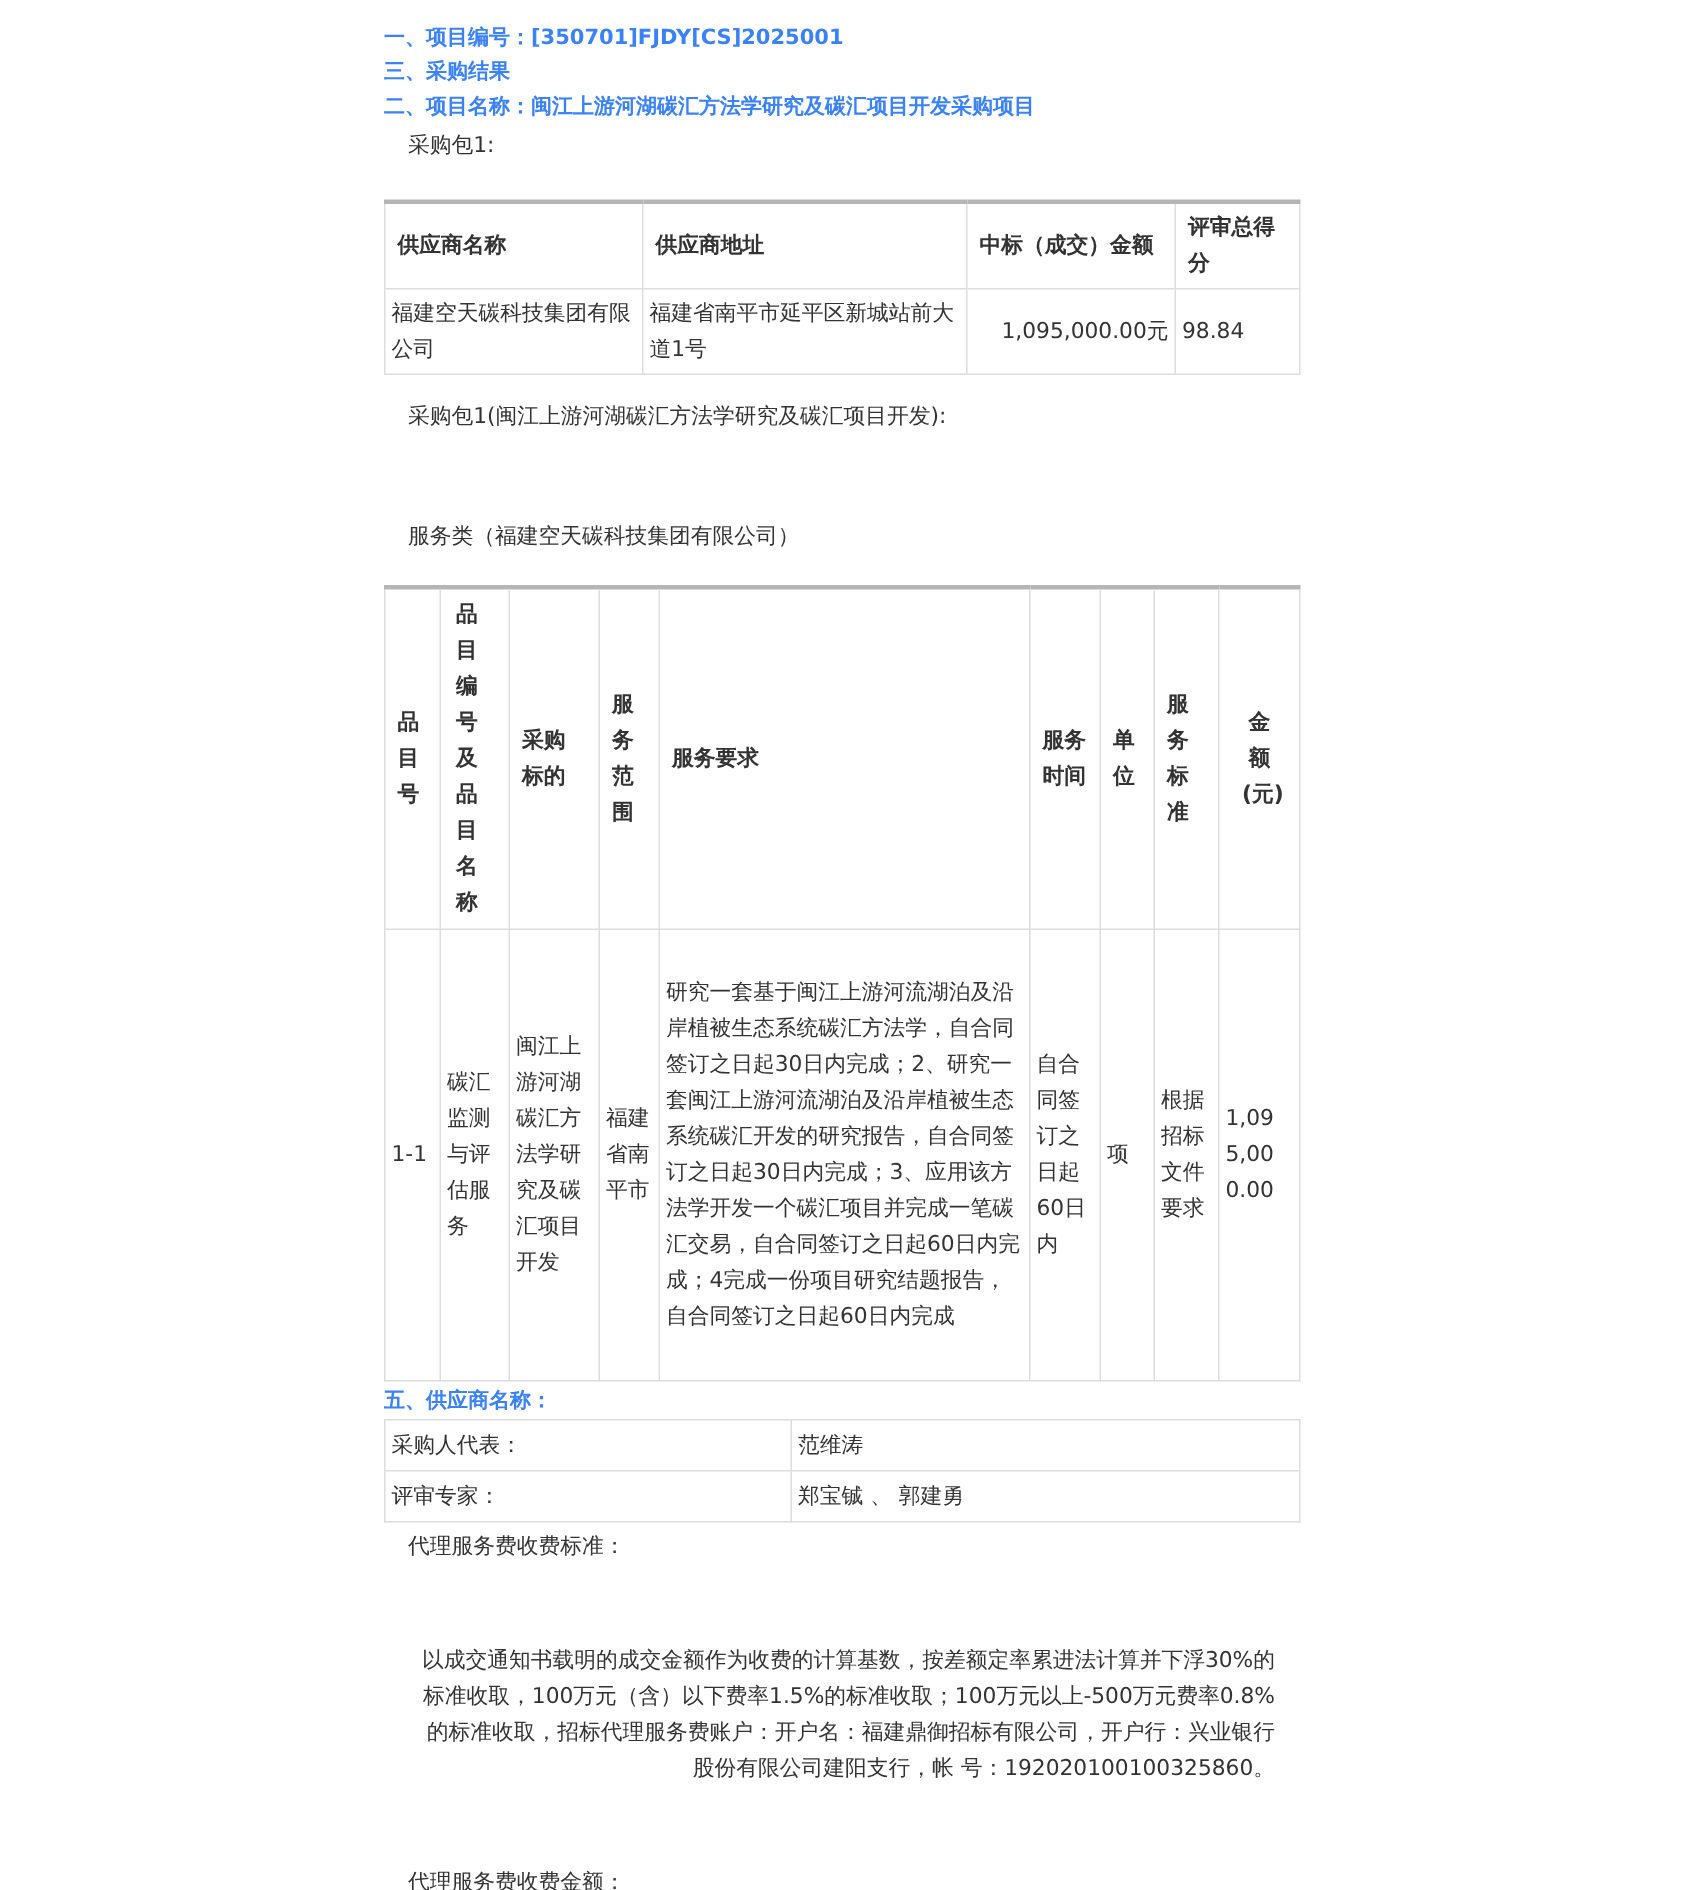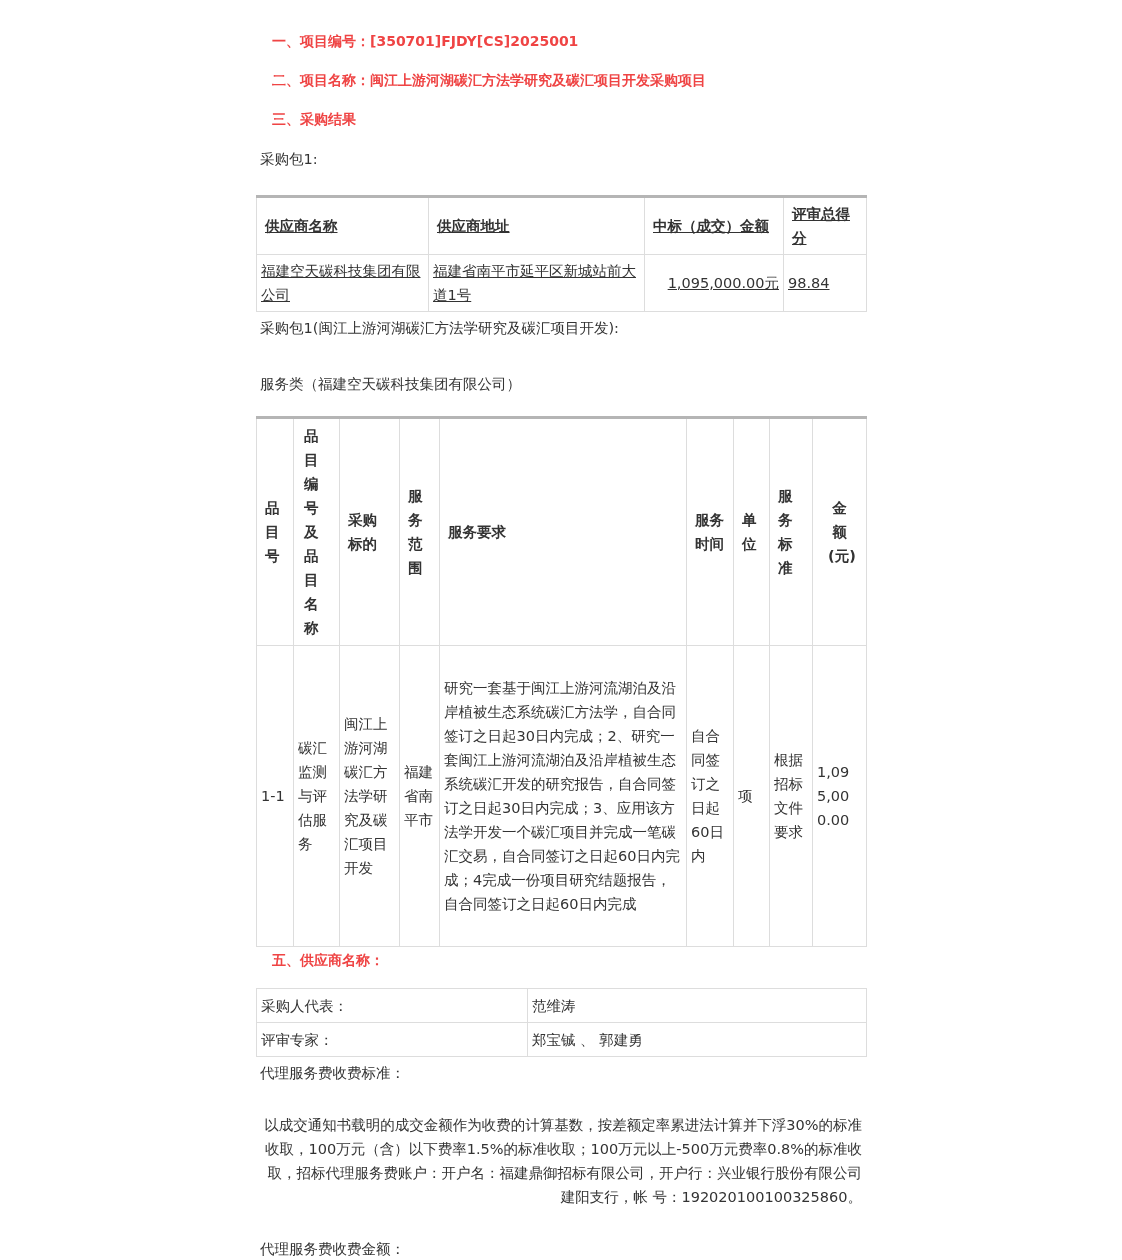--- a/index.html
+++ b/index.html
@@ -2,46 +2,46 @@
 <html><head>
 <meta charset="utf-8">
 <style>
   html, body { margin: 0; padding: 0; background: #ffffff; }
   body {
     width: 1122px; height: 1260px; position: relative; overflow: hidden;
     font-family: "DejaVu Sans", "Liberation Sans", sans-serif;
     color: #333333;
   }
   .page { position: absolute; left: 256px; top: 14px; width: 610px; }
-  .h { font-size: 14px; font-weight: bold; color: #ef4444; line-height: 23px; margin: 16px; }
-  .p { font-size: 14.5px; color: #333; line-height: 24px; margin: 4px; }
+  .h { font-size: 14px; font-weight: bold; color: #3b82f6; line-height: 23px; margin: 0; }
+  .p { font-size: 14.5px; color: #333; line-height: 24px; margin: 16px; }
   table { border-collapse: collapse; table-layout: fixed; width: 610px; }
   td, th { border: 1px solid #dddddd; vertical-align: middle; padding: 0 4px; }
   thead tr.topline th { border-top: 3px solid #b5b5b5; }
   th { text-align: left; font-weight: bold; font-size: 14.5px; line-height: 24px; color: #333; }
   td { font-size: 14.5px; line-height: 24px; color: #333; }
   .t1 th { height: 56px; padding: 0 8px; }
   .t1 td { height: 56px; padding: 0 4px; }
   .t2 thead th { height: 226px; padding: 0 8px; }
   .t2 td { height: 300px; }
   .t2 .narrow { padding: 0 4px; word-break: break-all; }
   .right { text-align: right; }
   .t3 td { height: 33px; padding: 0 4px; }
 </style>
 </head>
 <body>
 
 <div class="page">
 
   <p class="h">一、项目编号：[350701]FJDY[CS]2025001</p>
+  <p class="h">三、采购结果</p>
   <p class="h">二、项目名称：闽江上游河湖碳汇方法学研究及碳汇项目开发采购项目</p>
-  <p class="h">三、采购结果</p>
   <p class="p" style="margin-bottom:9px;margin-top:2px;">采购包1:</p>
 
-  <table class="t1" style="margin-top:24px;text-decoration:underline;">
+  <table class="t1" style="margin-top:24px;">
     <colgroup>
       <col style="width:172px">
         <col style="width:216px">
         <col style="width:139px">
         <col style="width:83px">
     </colgroup>
     <thead>
       <tr class="topline">
         <th>供应商名称</th>
         <th>供应商地址</th>

